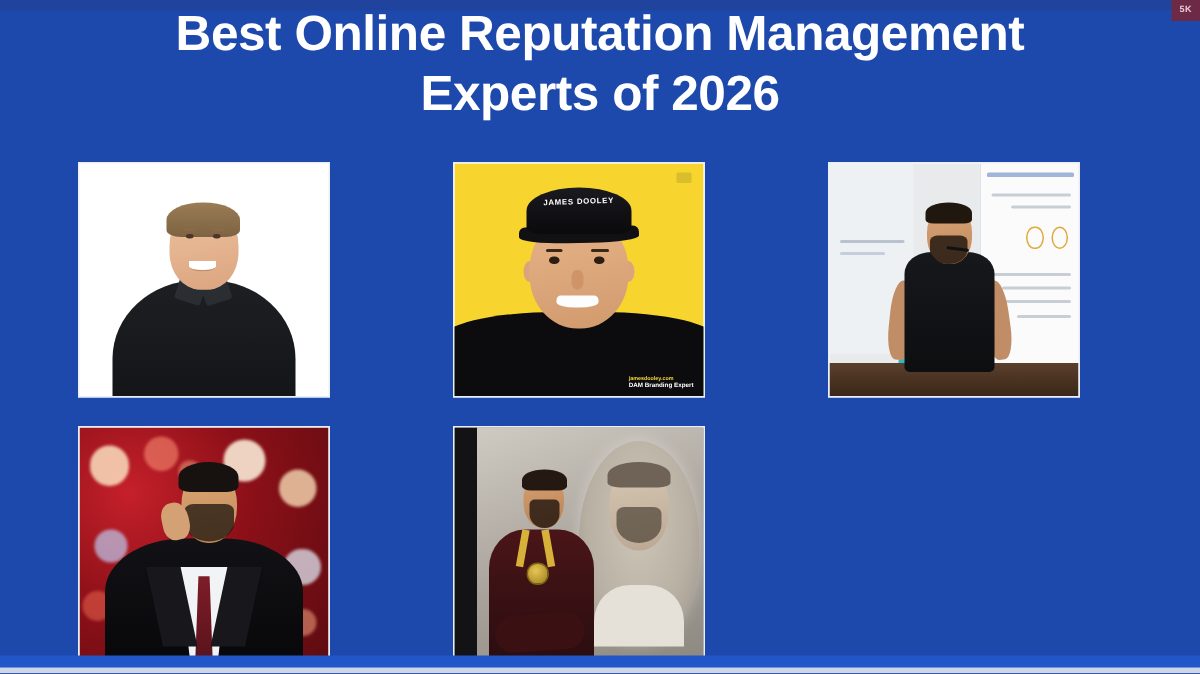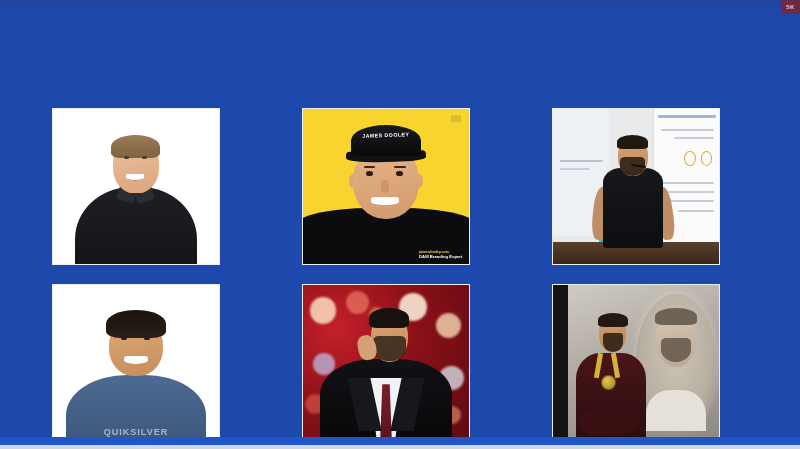--- a/index.html
+++ b/index.html
@@ -433,20 +433,24 @@
 </style>
 </head>
 <body>
 
 <div class="slide">
 
   <div class="top-band"></div>
 
   <div class="badge">5K</div>
 
+  <h1 class="title">
+    <span class="line">Best Online Reputation Management</span>
+    <span class="line">Experts of 2026</span>
+  </h1>
 
   <div class="grid">
 
     <div class="tile t1">
       <div class="photo">
         <div class="bg"></div>
         <div class="shoulders"></div>
         <div class="collarL"></div>
         <div class="collarR"></div>
         <div class="neck"></div>
@@ -505,35 +509,20 @@
         <div class="armL"></div>
         <div class="armR"></div>
         <div class="torso"></div>
         <div class="head3"></div>
         <div class="hair3"></div>
         <div class="beard3"></div>
         <div class="mic"></div>
       </div>
     </div>
 
-    <div class="tile t4">
-      <div class="photo">
-        <div class="bg"></div>
-        <div class="shirt"></div>
-        <div class="shirtTxt">QUIKSILVER</div>
-        <div class="neck4"></div>
-        <div class="head4"></div>
-        <div class="hair4"></div>
-        <div class="browL4"></div>
-          <div class="browR4"></div>
-        <div class="eyeL4"></div>
-          <div class="eyeR4"></div>
-        <div class="teeth4"></div>
-      </div>
-    </div>
 
     <div class="tile t5">
       <div class="photo">
         <div class="bg"></div>
         <div class="bokeh b1"></div>
           <div class="bokeh b2"></div>
           <div class="bokeh b3"></div>
         <div class="bokeh b4"></div>
           <div class="bokeh b5"></div>
           <div class="bokeh b6"></div>

